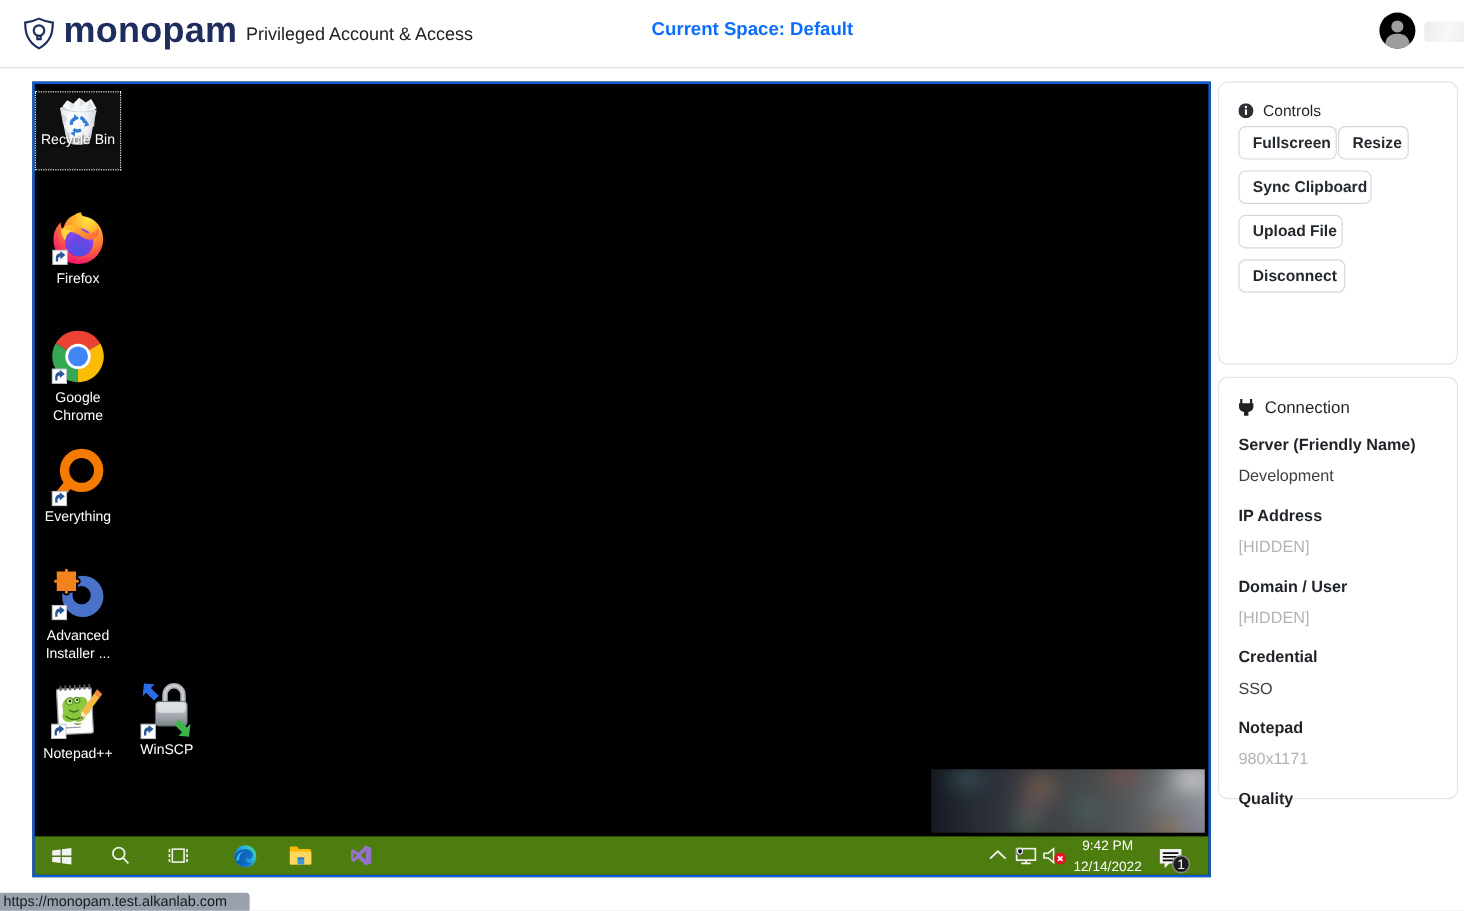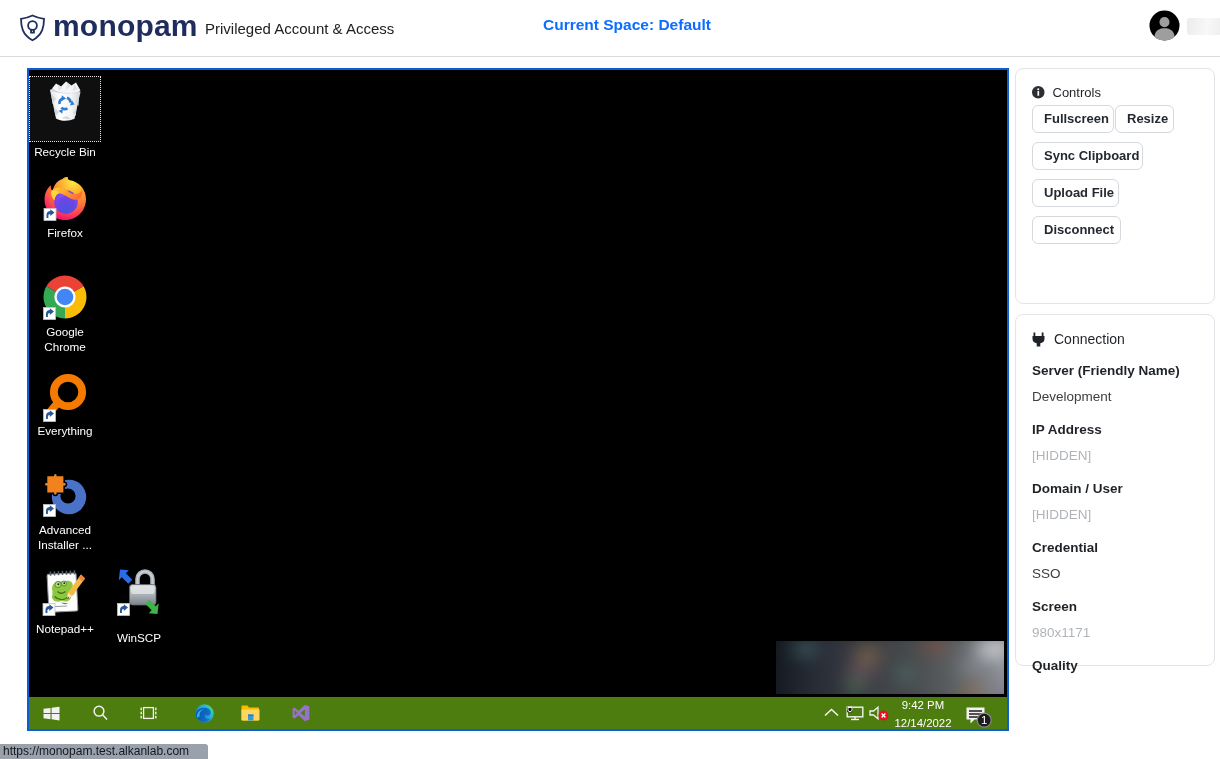--- a/index.html
+++ b/index.html
@@ -110,21 +110,21 @@
       <path d="M7 8.5 L11 3.5 L16 6.5 L21 1.5 L26.5 5.5 L31 2.5 L35.5 10.5 C27 14.5 14 14 7 8.5 Z" fill="#f4f6f8"></path>
       <path d="M13 4.5 L17.5 8 L13.5 11 Z M22 2.5 L26 6 L21 9.5 Z M29 4 L33 9 L27.5 11.5 Z" fill="#e0e3e7"></path>
       <path d="M6 13 L11 19 L7.5 24 Z M34 15 L30.5 22 L33.5 26 Z M9 27 L14 32 L10.5 36 Z M31.5 28 L28 33 L30.8 36 Z M16 38 L22 36 L26 39.5 Z" fill="#d4d8dd"></path>
       <g stroke="#2e7cd6" stroke-width="2.7" fill="none">
         <path d="M14.5 24 A5.5 5.5 0 0 1 18 18.3"></path>
         <path d="M22 17.8 A5.5 5.5 0 0 1 25.6 22.6"></path>
         <path d="M22.5 28.3 A5.5 5.5 0 0 1 16.2 27.8"></path>
       </g>
       <path d="M16.8 15.2 L21 18.6 L16.4 21.2 Z M27 20.2 L25 25.6 L29.5 24.4 Z M13.6 30.8 L17.9 29.2 L17.2 33.8 Z" fill="#2e7cd6"></path>
     </svg>
-    <div class="lbl" style="top:74px;">Recycle Bin</div>
+    <div class="lbl" style="top:39px;">Recycle Bin</div>
   </div>
 
   <div class="dt-item" style="left:-1px; top:106px;">
     <svg width="45" height="45" viewBox="0 0 45 45" style="top:0;">
       <defs>
         <radialGradient id="ffo" cx="0.68" cy="0.12" r="1.05">
           <stop offset="0" stop-color="#ffe847"></stop>
             <stop offset="0.25" stop-color="#ffb32e"></stop>
           <stop offset="0.55" stop-color="#ff7139"></stop>
             <stop offset="0.85" stop-color="#f5156c"></stop>
@@ -245,21 +245,21 @@
       <path d="M21.5 18 v-7 a7.5 7.5 0 0 1 15 0 v7" fill="none" stroke="#caced2" stroke-width="2"></path>
       <rect x="13.5" y="16.5" width="26.5" height="20.5" rx="3" fill="url(#lock)" stroke="#5d646a" stroke-width="0.8"></rect>
       <rect x="15" y="18" width="23.5" height="8" rx="2.5" fill="#e3e6e9" opacity="0.8"></rect>
       <path d="M4 1.5 L12.8 2.3 L9.8 5.3 L16.3 11.8 L12.3 15.8 L5.8 9.3 L2.8 12.3 Z" fill="#2a6be8"></path>
       <path d="M41.5 46 L32.7 45.2 L35.7 42.2 L29.2 35.7 L33.2 31.7 L39.7 38.2 L42.7 35.2 Z" fill="#3db54a"></path>
       <g transform="translate(1,35)">
         <rect x="0.5" y="0.5" width="12" height="12" fill="#fff" stroke="#bfc3c8" stroke-width="0.8"></rect>
         <path d="M3 10 L3 6.8 C3 4.6 4.6 3.1 6.8 3.1 L6.8 1.2 L11 4.6 L6.8 8 L6.8 6 C5.3 6 4.9 6.8 4.9 8 L4.9 10 Z" fill="#2b5797"></path>
       </g>
     </svg>
-    <div class="lbl" style="top:62px;">WinSCP</div>
+    <div class="lbl" style="top:49px;">WinSCP</div>
   </div>
 
   <div class="blur">
       <div class="blur-in"></div>
     </div>
 
   <div class="taskbar">
 
     <svg class="tb" style="left:14px; top:7.5px" width="17" height="17" viewBox="0 0 17 17">
       <path d="M0.5 3.8 L7.5 2.9 V8 H0.5 Z M8.6 2.75 L16.5 1.7 V8 H8.6 Z M0.5 9.1 H7.5 V14.2 L0.5 13.3 Z M8.6 9.1 H16.5 V15.4 L8.6 14.35 Z" fill="#f2f2f2"></path>
@@ -366,18 +366,18 @@
     Connection
   </div>
   <div class="fld">Server (Friendly Name)</div>
   <div class="val">Development</div>
   <div class="fld">IP Address</div>
   <div class="val hid">[HIDDEN]</div>
   <div class="fld">Domain / User</div>
   <div class="val hid">[HIDDEN]</div>
   <div class="fld">Credential</div>
   <div class="val">SSO</div>
-  <div class="fld">Screen</div>
+  <div class="fld">Notepad</div>
   <div class="val hid">980x1171</div>
   <div class="fld" style="margin-bottom:11px;">Quality</div>
 </div>
 
 <div class="status">https://monopam.test.alkanlab.com</div>
 
 </body></html>

